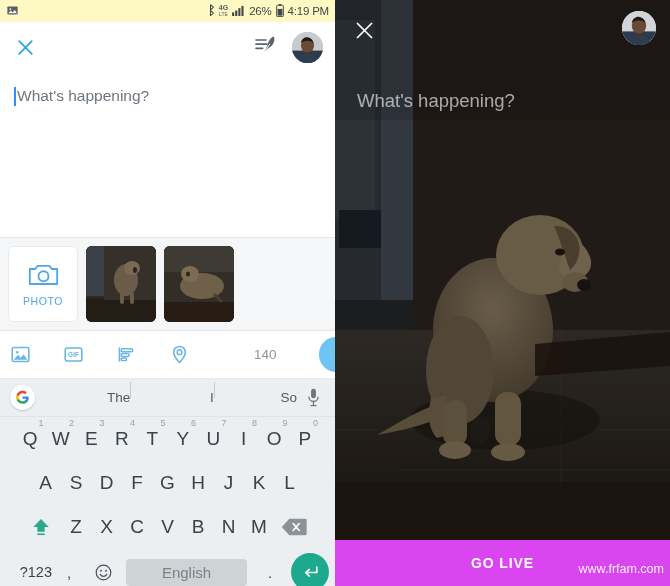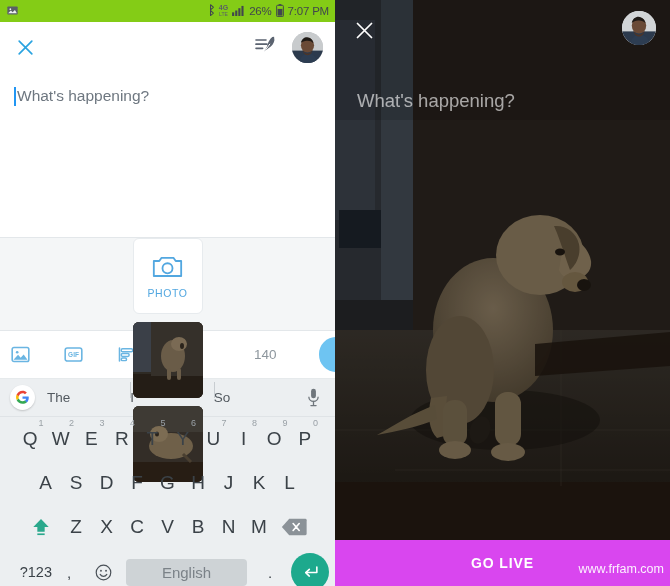--- a/index.html
+++ b/index.html
@@ -5,21 +5,21 @@
   * { margin:0; padding:0; box-sizing:border-box; }
   html,body { width:670px; height:586px; overflow:hidden; background:#fff;
     font-family:"Liberation Sans", sans-serif; }
 
   .screen { position:relative; width:670px; height:586px; display:flex; }
 
   
   .left { position:relative; width:335px; height:586px; background:#fff; overflow:hidden; }
 
   
-  .statusbar { height:22px; background:#84cc16; display:flex; align-items:center;
+  .statusbar { height:22px; background:#fef9c3; display:flex; align-items:center;
     padding:0 6px; font-size:11px; color:#4a5056; }
   .sb-left { display:flex; align-items:center; gap:4px; }
   .sb-right { margin-left:auto; display:flex; align-items:center; gap:4px; }
   .sb-text { font-size:11.5px; color:#41474d; letter-spacing:-.2px; }
   .net4g { font-size:7px; line-height:7px; color:#5a6066; text-align:center; }
   .net4g b { display:block; font-size:7px; font-weight:700; }
   .net4g i { display:block; font-size:5px; font-style:normal; }
 
   
   .tw-header { height:50px; display:flex; align-items:center; padding:0 12px; background:#fff; }
@@ -31,21 +31,21 @@
   .avatar .face { position:absolute; inset:0; }
 
   
   .compose { padding:14px 14px 0 14px; height:165px; position:relative; background:#fff; }
   .compose-line { display:flex; align-items:flex-start; }
   .caret { width:2px; height:19px; background:#2196f3; margin-right:1px; margin-top:1px; }
   .placeholder { font-size:15.5px; color:#6e7780; line-height:20px; }
 
   
   .media-strip { height:94px; background:#f4f6f7; border-top:1px solid #e3e7ea;
-    border-bottom:1px solid #e3e7ea; display:flex; align-items:center; gap:8px; padding:0 8px;flex-direction:column; }
+    border-bottom:1px solid #e3e7ea; display:flex; align-items:center; gap:8px; padding:12px 8px; }
   .mtile { width:70px; height:76px; border-radius:6px; background:#fff;
     border:1px solid #e7ebee; display:flex; flex-direction:column; align-items:center;
     justify-content:center; gap:4px; cursor:pointer; flex:none; }
   .mtile-label { font-size:10.5px; letter-spacing:.6px; color:#52a7e0; font-weight:400; }
   .mtile-label.live { color:#52a7e0; }
   .thumb { width:70px; height:76px; border-radius:6px; overflow:hidden; flex:none;
     position:relative; background:#3a332c; cursor:pointer; }
 
   
   .tw-toolbar { height:48px; display:flex; align-items:center; padding:0 10px; background:#fff;
@@ -57,21 +57,21 @@
   .tweet-btn { background:#6ec4f2; color:#fff; border:none; border-radius:17px;
     padding:7px 19px; font-size:18px; font-family:inherit; cursor:pointer; margin-right:6px; }
 
   
   .kb { background:#eceff1; height:calc(586px - 22px - 50px - 165px - 94px - 48px); }
   .kb-suggest { height:38px; display:flex; align-items:center; background:#eceff1;
     border-bottom:1px solid #dfe3e6; }
   .g-logo { width:25px; height:25px; border-radius:50%; background:#fff; margin:0 12px 0 10px;
     display:flex; align-items:center; justify-content:center; flex:none;
     box-shadow:0 1px 2px rgba(0,0,0,.18); }
-  .sugg { flex:1; text-align:left; font-size:13.5px; color:#52595f; position:relative;
+  .sugg { flex:1; text-align:right; font-size:13.5px; color:#52595f; position:relative;
     cursor:pointer; }
   .sugg + .sugg::before { content:""; position:absolute; left:0; top:-8px; height:16px;
     width:1px; background:#c8cdd1; }
   .mic { width:34px; margin-right:4px; display:flex; justify-content:center; cursor:pointer; }
 
   .kb-row { display:flex; align-items:center; justify-content:center; height:44px; }
   .key { position:relative; width:30.5px; text-align:center; font-size:19px; color:#3b4248;
     cursor:pointer; font-weight:400; }
   .key .num { position:absolute; top:-10px; right:2px; font-size:9px; color:#9aa1a7; }
   .row2 .key { width:30.5px; }
@@ -139,21 +139,21 @@
             </svg>
         </span>
         <span class="sb-text">26%</span>
         <span>
           <svg width="8" height="13" viewBox="0 0 10 16">
               <rect x="3.2" y="0" width="3.6" height="1.6" fill="#41474d"></rect>
               <rect x="0.8" y="1.6" width="8.4" height="14" rx="1" fill="none" stroke="#41474d" stroke-width="1.2"></rect>
               <rect x="2" y="6" width="6" height="8.4" fill="#41474d"></rect>
             </svg>
         </span>
-        <span class="sb-text">7:07 PM</span>
+        <span class="sb-text">4:19 PM</span>
       </div>
     </div>
 
     <div class="tw-header">
       <div class="close-x">
         <svg width="19" height="19" viewBox="0 0 24 24">
             <path d="M4 4L20 20M20 4L4 20" stroke="#2aa3e0" stroke-width="2.1" stroke-linecap="round"></path>
           </svg>
       </div>
       <div class="hdr-right">

